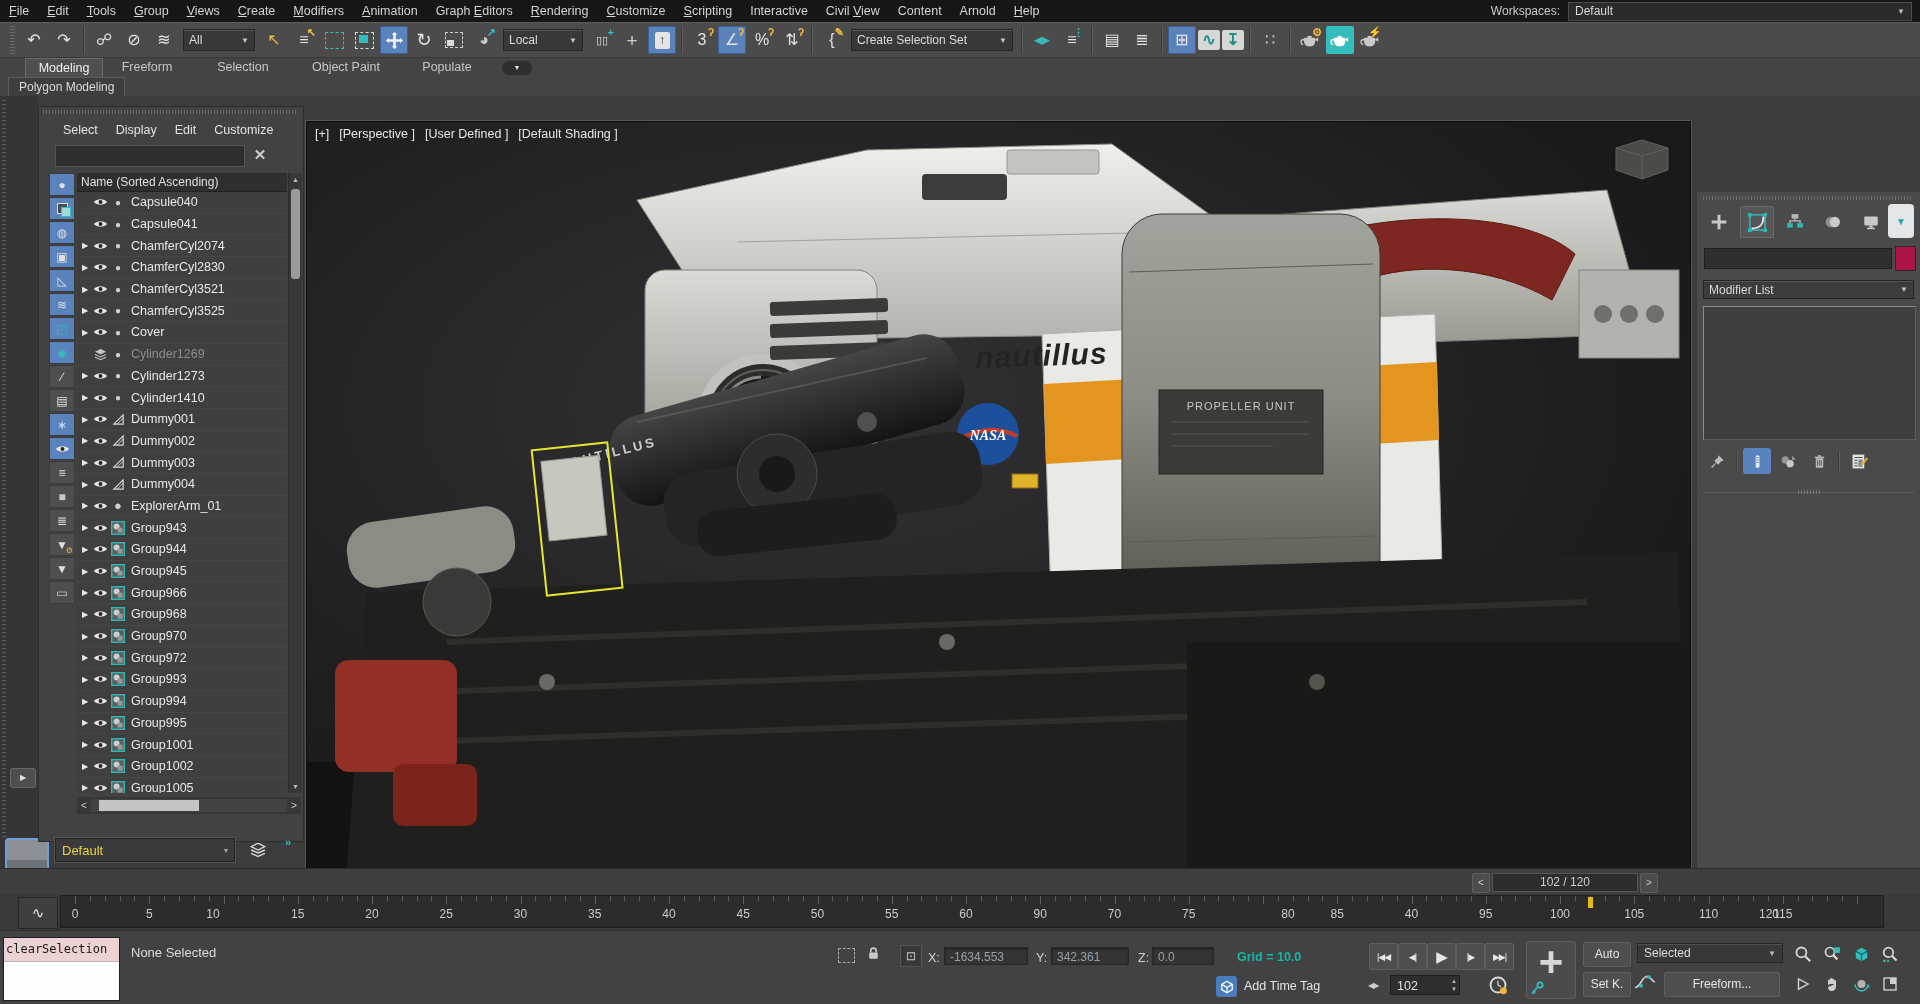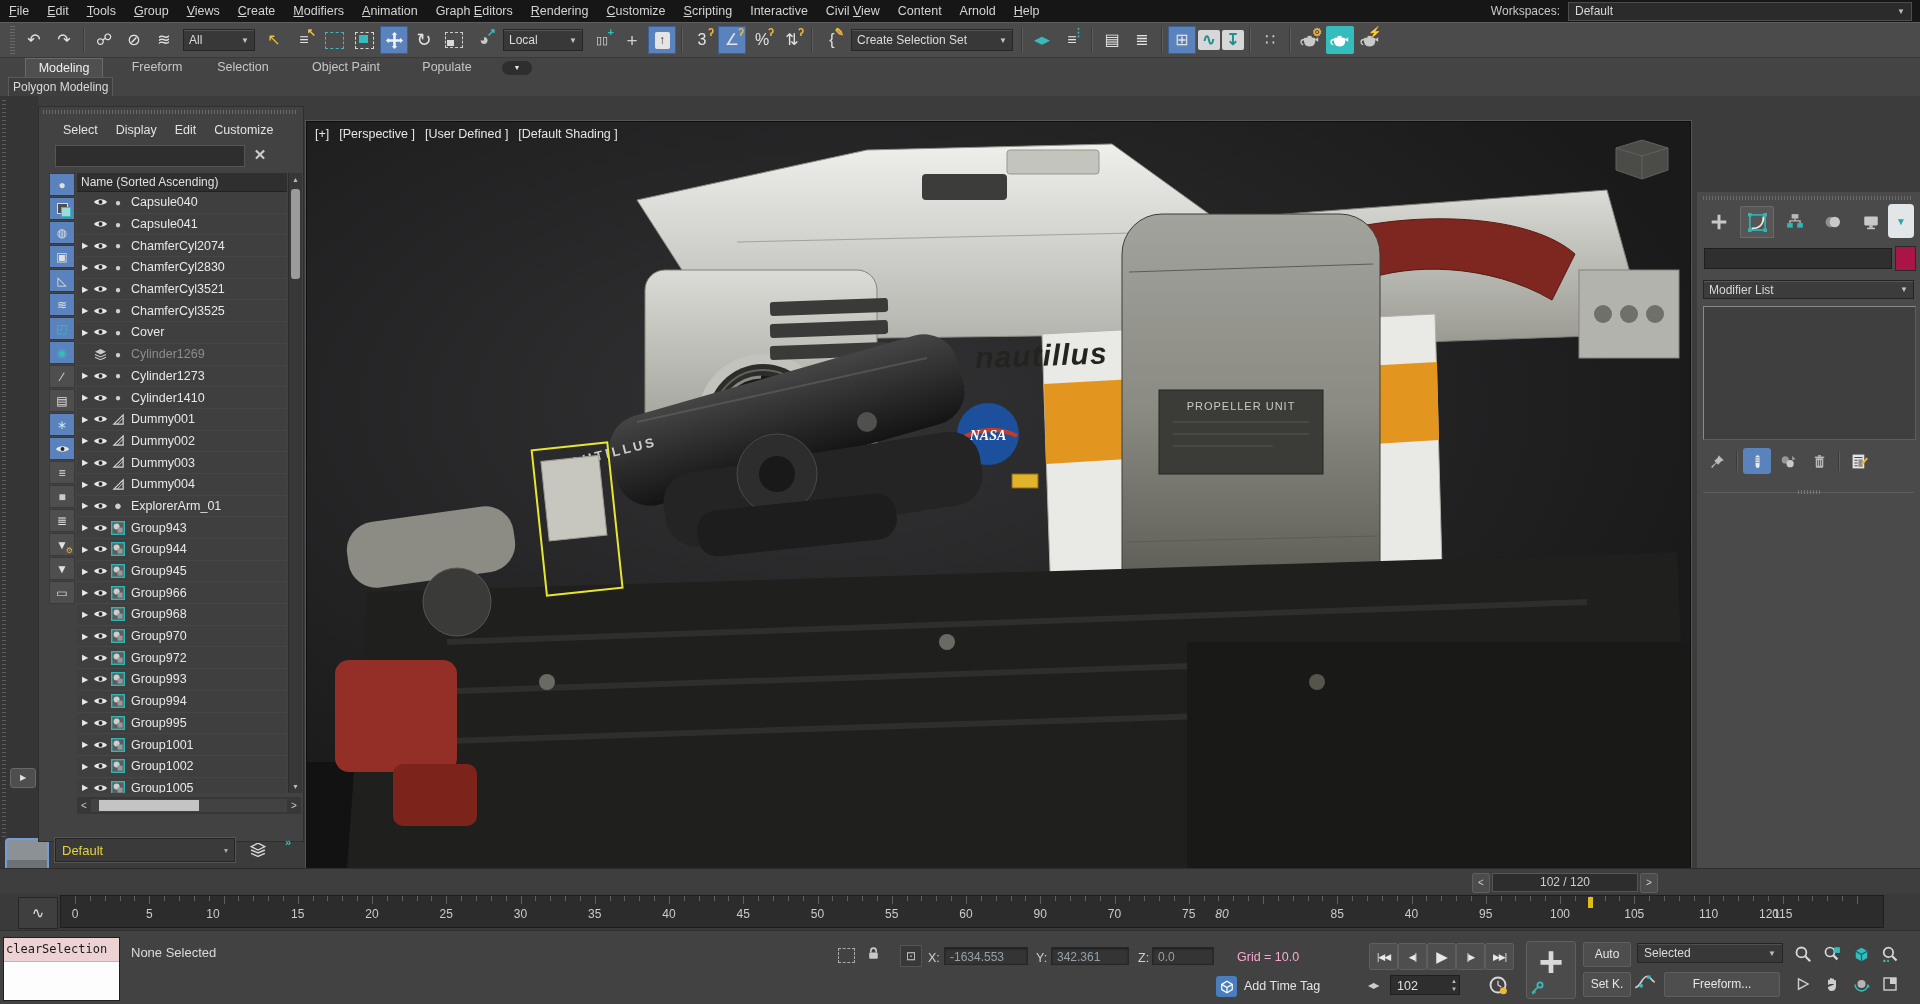--- a/index.html
+++ b/index.html
@@ -36,21 +36,21 @@
   .i-kbd::after{content:"↑";position:absolute;left:0;right:0;top:1px;text-align:center;color:#333;font-size:12px;font-weight:bold;}
   .i-boxed{background:#d7d7d7;border-radius:2px;width:22px;height:20px;}
   .i-boxed .g{color:#1f8f8f !important;font-weight:bold;}
   
   .ribbon{position:absolute;left:0;top:58px;width:1920px;height:19px;background:#444444;}
   .ribbon-tab{position:absolute;top:0;height:19px;line-height:19px;color:#c6c6c6;font-size:12.5px;text-align:center;}
   .ribbon-tab.active{background:#4f4f4f;border:1px solid #6a6a6a;border-bottom:none;color:#f0f0f0;box-sizing:border-box;}
   .ribbon-chip{position:absolute;left:502px;top:3px;width:30px;height:14px;background:#2e2e2e;border-radius:7px;
                color:#e8e8e8;font-size:7px;text-align:center;line-height:14px;}
   .ribbon-sub{position:absolute;left:0;top:77px;width:1920px;height:19px;background:#444444;border-bottom:1px solid #393939;}
-  .subtab{position:absolute;left:8px;top:0;height:18px;line-height:18px;padding:0 4px;background:#3e3e3e;
+  .subtab{position:absolute;left:8px;top:0;height:18px;line-height:18px;padding:0 10px;background:#3e3e3e;
           border:1px solid #5a5a5a;border-bottom:none;color:#dadada;font-size:12px;}
   
   .main{position:absolute;left:0;top:96px;width:1920px;height:772px;background:#3c3c3c;}
   .gutter{position:absolute;left:0;top:0;width:38px;height:772px;background:#353535;}
   .gutter-dots{position:absolute;left:2px;top:4px;width:4px;height:740px;
                background:repeating-linear-gradient(#5c5c5c 0 1px,transparent 1px 4px);}
   .flyout-btn{position:absolute;left:10px;top:672px;width:24px;height:18px;background:#4e4e4e;border:1px solid #686868;
               border-radius:3px;color:#e0e0e0;font-size:8px;text-align:center;line-height:18px;}
   .layout-tab{position:absolute;left:5px;top:742px;width:40px;height:50px;border:2px solid #6f9fd8;border-radius:4px;
               background:linear-gradient(#8b9197 0 40%,#6d7277 40%);}
@@ -142,21 +142,21 @@
   .statusbar{position:absolute;left:0;top:930px;width:1920px;height:74px;background:#424242;border-top:1px solid #2f2f2f;}
   .listener{position:absolute;left:3px;top:6px;width:115px;height:62px;border:1px solid #1f1f1f;background:#fdfdfd;overflow:hidden;}
   .listener .pink{height:23px;background:#ecd2d2;border-bottom:1px solid #c9b2b2;color:#1a1a1a;
                   font-family:"DejaVu Sans Mono",monospace;font-size:12px;line-height:23px;white-space:nowrap;padding-left:2px;}
   .status-text{position:absolute;left:131px;top:14px;color:#dcdcdc;font-size:13px;}
   .sb-ico{position:absolute;display:flex;align-items:center;justify-content:center;color:#c9c9c9;}
   .i-selregion{width:15px;height:13px;border:1.5px dashed #a9a9a9;}
   .coord-label{position:absolute;top:20px;color:#cfcfcf;font-size:12.5px;}
   .coord-field{position:absolute;top:16px;height:18px;background:#343434;border:1px solid #272727;box-shadow:inset 0 1px 2px #1d1d1d;
                color:#96a0a8;font-size:12px;line-height:18px;padding:0 5px;box-sizing:border-box;}
-  .grid-label{position:absolute;left:1237px;top:19px;color:#f9a8d4;font-size:12.5px;font-weight:normal;}
+  .grid-label{position:absolute;left:1237px;top:19px;color:#14b8a6;font-size:12.5px;font-weight:bold;}
   .att-ico{position:absolute;left:1216px;top:45px;width:21px;height:21px;background:#4a7dbd;border-radius:3px;
            display:flex;align-items:center;justify-content:center;}
   .att-label{position:absolute;left:1244px;top:48px;color:#e4e4e4;font-size:12.5px;}
   .pb{position:absolute;top:12px;width:27px;height:25px;background:#4e4e4e;border:1px solid #5f5f5f;border-radius:2px;
       color:#e8e8e8;display:flex;align-items:center;justify-content:center;font-size:9px;letter-spacing:-1px;}
   .pb.play{font-size:15px;}
   .frame-mini{position:absolute;left:1368px;top:50px;color:#ccc;font-size:8px;letter-spacing:-1px;}
   .frame-input{position:absolute;left:1390px;top:44px;width:70px;height:20px;background:#2e2e2e;border:1px solid #1f1f1f;
                color:#e0e0e0;font-size:12.5px;line-height:20px;padding-left:6px;box-sizing:border-box;}
   .frame-spin{position:absolute;left:1448px;top:44px;width:12px;height:20px;display:flex;flex-direction:column;align-items:center;
@@ -363,21 +363,21 @@
             <ellipse cx="9.6" cy="5" rx="5.7" ry="1.1" fill="#c9c9c9"></ellipse>
           </svg>
         </span>
         <span class="g2" style="color: rgb(53, 189, 189);">⚡</span>
       </div>
     </div>
 
   <div class="ribbon">
     <div id="ribbonTabs">
         <div class="ribbon-tab active" style="left: 25px; width: 78px;">Modeling</div>
-        <div class="ribbon-tab" style="left: 122px; width: 70px;">Freeform</div>
+        <div class="ribbon-tab" style="left: 112px; width: 70px;">Freeform</div>
         <div class="ribbon-tab" style="left: 208px; width: 70px;">Selection</div>
         <div class="ribbon-tab" style="left: 300px; width: 92px;">Object Paint</div>
         <div class="ribbon-tab" style="left: 412px; width: 70px;">Populate</div>
       </div>
     <div class="ribbon-chip">▼</div>
   </div>
   <div class="ribbon-sub">
     <div class="subtab">Polygon Modeling</div>
   </div>
 
@@ -1217,21 +1217,21 @@
         <div class="tick" style="left: 1083.2px; height: 5px;"></div>
         <div class="tick" style="left: 1098.05px; height: 5px;"></div>
         <div class="tick" style="left: 1112.9px; height: 5px;"></div>
         <div class="tick" style="left: 1127.75px; height: 8px;"></div>
         <span class="tick-label" style="left: 1127.75px;">75</span>
         <div class="tick" style="left: 1142.6px; height: 5px;"></div>
         <div class="tick" style="left: 1157.45px; height: 5px;"></div>
         <div class="tick" style="left: 1172.3px; height: 5px;"></div>
         <div class="tick" style="left: 1187.15px; height: 5px;"></div>
         <div class="tick" style="left: 1202px; height: 8px;"></div>
-        <span class="tick-label" style="left: 1161px; font-style: italic;">80</span>
+        <span class="tick-label" style="left: 1227px;">80</span>
         <div class="tick" style="left: 1216.85px; height: 5px;"></div>
         <div class="tick" style="left: 1231.7px; height: 5px;"></div>
         <div class="tick" style="left: 1246.55px; height: 5px;"></div>
         <div class="tick" style="left: 1261.4px; height: 5px;"></div>
         <div class="tick" style="left: 1276.25px; height: 8px;"></div>
         <span class="tick-label" style="left: 1276.25px;">85</span>
         <div class="tick" style="left: 1291.1px; height: 5px;"></div>
         <div class="tick" style="left: 1305.95px; height: 5px;"></div>
         <div class="tick" style="left: 1320.8px; height: 5px;"></div>
         <div class="tick" style="left: 1335.65px; height: 5px;"></div>

